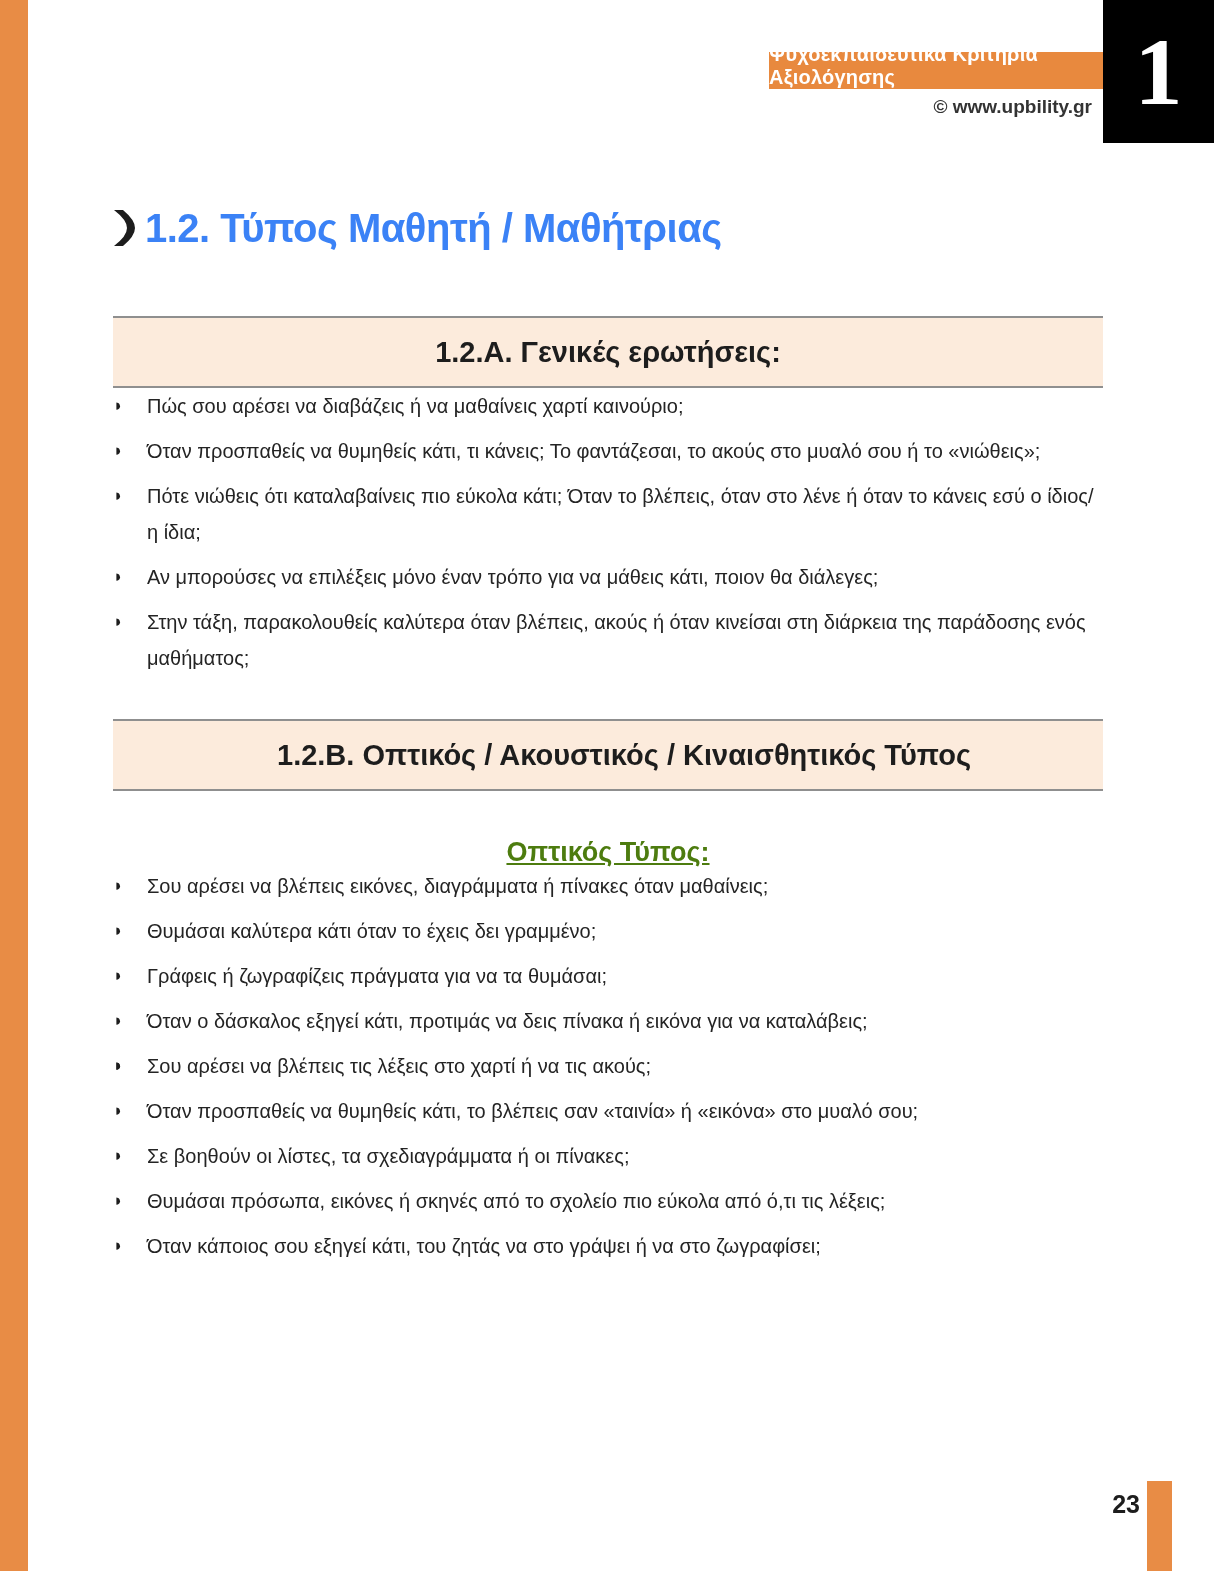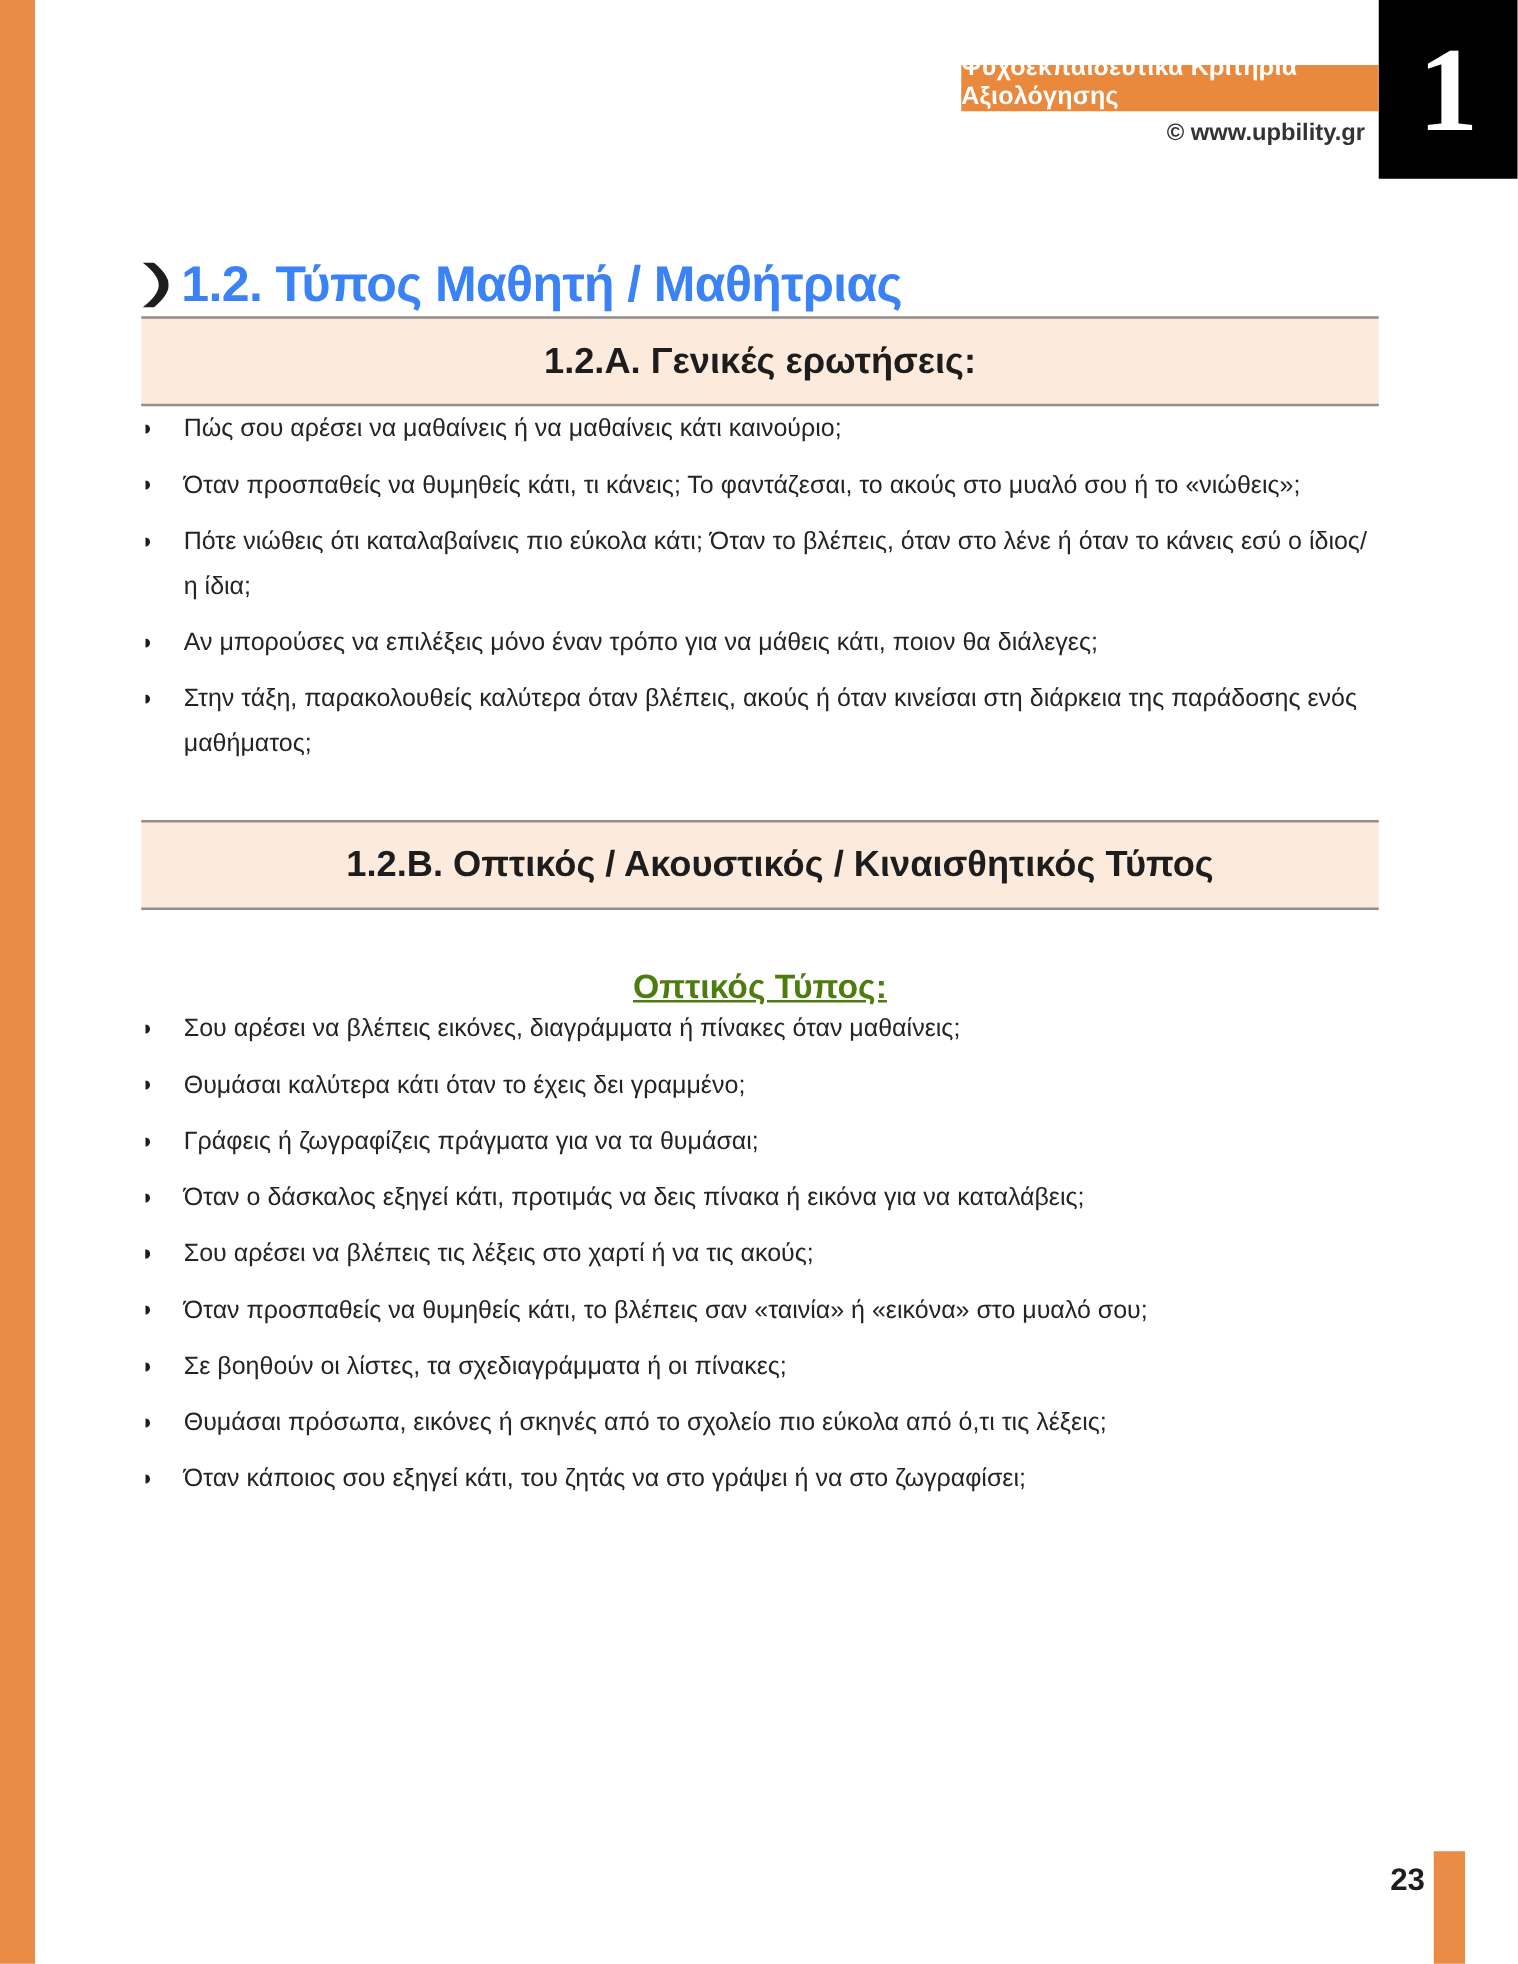--- a/index.html
+++ b/index.html
@@ -38,21 +38,21 @@
     font-size:40px; font-weight:bold; color:#3b82f6; line-height:1.25;
     letter-spacing:-0.5px;
   }
   .chevron-icon { display:inline-block; width:22px; height:36px; flex:0 0 auto; }
   .section-box {
     background:#FCEBDC;
     border-top:2px solid #8f8f8f; border-bottom:2px solid #8f8f8f;
     height:68px; display:flex; align-items:center; justify-content:center;
     font-size:29px; font-weight:bold; color:#1d1d1d; text-align:center;
   }
-  .box-a { }
+  .box-a { margin-top:63px; }
   .box-b { margin-top:43px;padding-left:32px; }
   .subheading {
     margin-top:46px; text-align:center;
     font-size:27px; font-weight:bold; color:#4d7c0f;text-decoration:underline;
   }
   ul.qlist { list-style:none; margin:0; padding:0; }
   .list-a { margin-top:46px; }
   .list-b { margin-top:28px; }
   ul.qlist li {
     position:relative; padding-left:34px;
@@ -97,21 +97,21 @@
     <span>1.2. Τύπος Μαθητή / Μαθήτριας</span>
   </div>
 
   <div class="section-box box-a">
     <span>1.2.Α. Γενικές ερωτήσεις:</span>
   </div>
 
   <ul class="qlist list-a">
     <li>
       <span class="bullet-icon">◗</span>
-      <span>Πώς σου αρέσει να μαθαίνεις ή να μαθαίνεις κάτι καινούριο;</span>
+      <span>Πώς σου αρέσει να διαβάζεις ή να μαθαίνεις χαρτί καινούριο;</span>
     </li>
     <li>
       <span class="bullet-icon">◗</span>
       <span>Όταν προσπαθείς να θυμηθείς κάτι, τι κάνεις; Το φαντάζεσαι, το ακούς στο μυαλό σου ή το «νιώθεις»;</span>
     </li>
     <li>
       <span class="bullet-icon">◗</span>
       <span>Πότε νιώθεις ότι καταλαβαίνεις πιο εύκολα κάτι; Όταν το βλέπεις, όταν στο λένε ή όταν το κάνεις εσύ ο ίδιος/η ίδια;</span>
     </li>
     <li>

